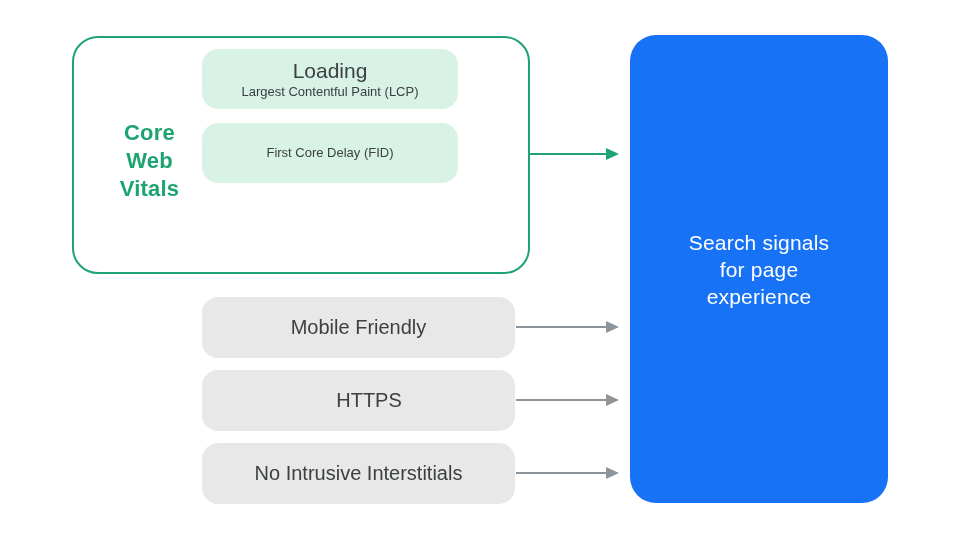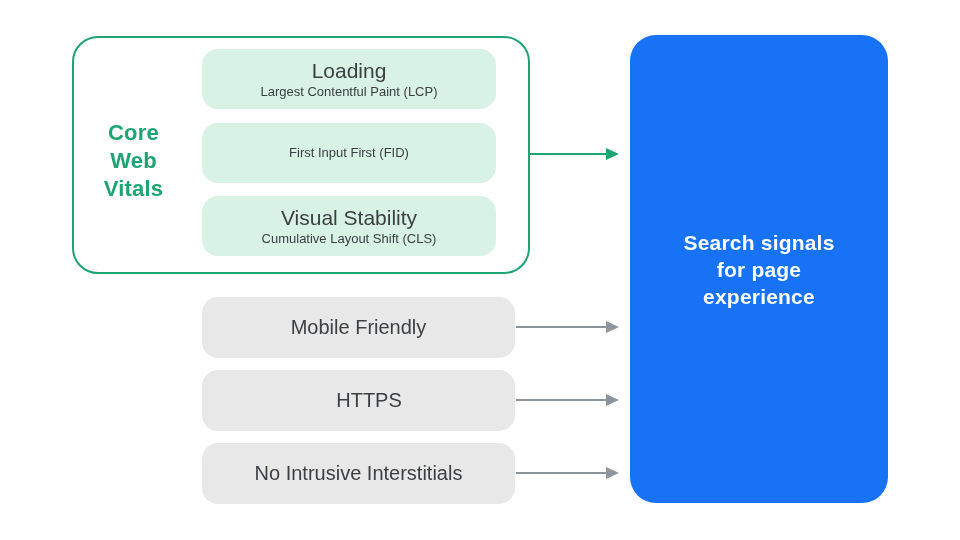--- a/index.html
+++ b/index.html
@@ -22,29 +22,29 @@
   .canvas{position:absolute;left:0;top:0;width:960px;height:540px;}
 
   
   .cwv-group{
     position:absolute;left:72px;top:36px;width:458px;height:238px;
     border:2.5px solid var(--accent-green);
     border-radius:26px;
     background:transparent;
   }
   .cwv-label{
-    position:absolute;left:76px;top:119px;width:115px;
+    position:absolute;left:92px;top:119px;width:115px;
     text-align:center;
     color:var(--accent-green);
     font-size:22px;font-weight:700;line-height:28px;
     white-space:pre-line;
     letter-spacing:0.2px;
   }
   .vital-box{
-    position:absolute;left:202px;width:294px;height:60px;
+    position:absolute;left:202px;width:256px;height:60px;
     background:var(--light-green);
     border-radius:16px;
     display:flex;flex-direction:column;align-items:center;justify-content:center;
     gap:1px;
   }
   .vital-box.v0{top:49px;}
   .vital-box.v1{top:123px;}
   .vital-box.v2{top:196px;}
   .vital-title{
     color:var(--text-dark);
@@ -72,21 +72,21 @@
 
   
   .result-box{
     position:absolute;left:630px;top:35px;width:258px;height:468px;
     background:var(--accent-blue);
     border-radius:26px;
     display:flex;align-items:center;justify-content:center;
   }
   .result-label{
     color:#FFFFFF;
-    font-size:21px;font-weight:700;line-height:27px;
+    font-size:21px;font-weight:400;line-height:27px;
     text-align:center;
     white-space:pre-line;
     letter-spacing:0.2px;
   }
 
   
   .arrow{
     position:absolute;height:14px;
     display:flex;align-items:center;
   }
@@ -116,27 +116,23 @@
   <div class="cwv-label">Core
 Web
 Vitals</div>
 
   <div class="vital-box v0">
     <div class="vital-title">Loading</div>
     <div class="vital-subtitle">Largest Contentful Paint (LCP)</div>
   </div>
 
   <div class="vital-box v1">
-    <div class="vital-subtitle">First Input First (FID)</div>
+    <div class="vital-subtitle">First Core Delay (FID)</div>
   </div>
 
-  <div class="vital-box v2">
-    <div class="vital-title">Visual Stability</div>
-    <div class="vital-subtitle">Cumulative Layout Shift (CLS)</div>
-  </div>
 
   <div class="arrow green">
     <div class="line"></div>
     <div class="head"></div>
   </div>
 
   <div class="signal-box s0">
     <div class="signal-label">Mobile Friendly</div>
   </div>
   <div class="arrow gray a0">

